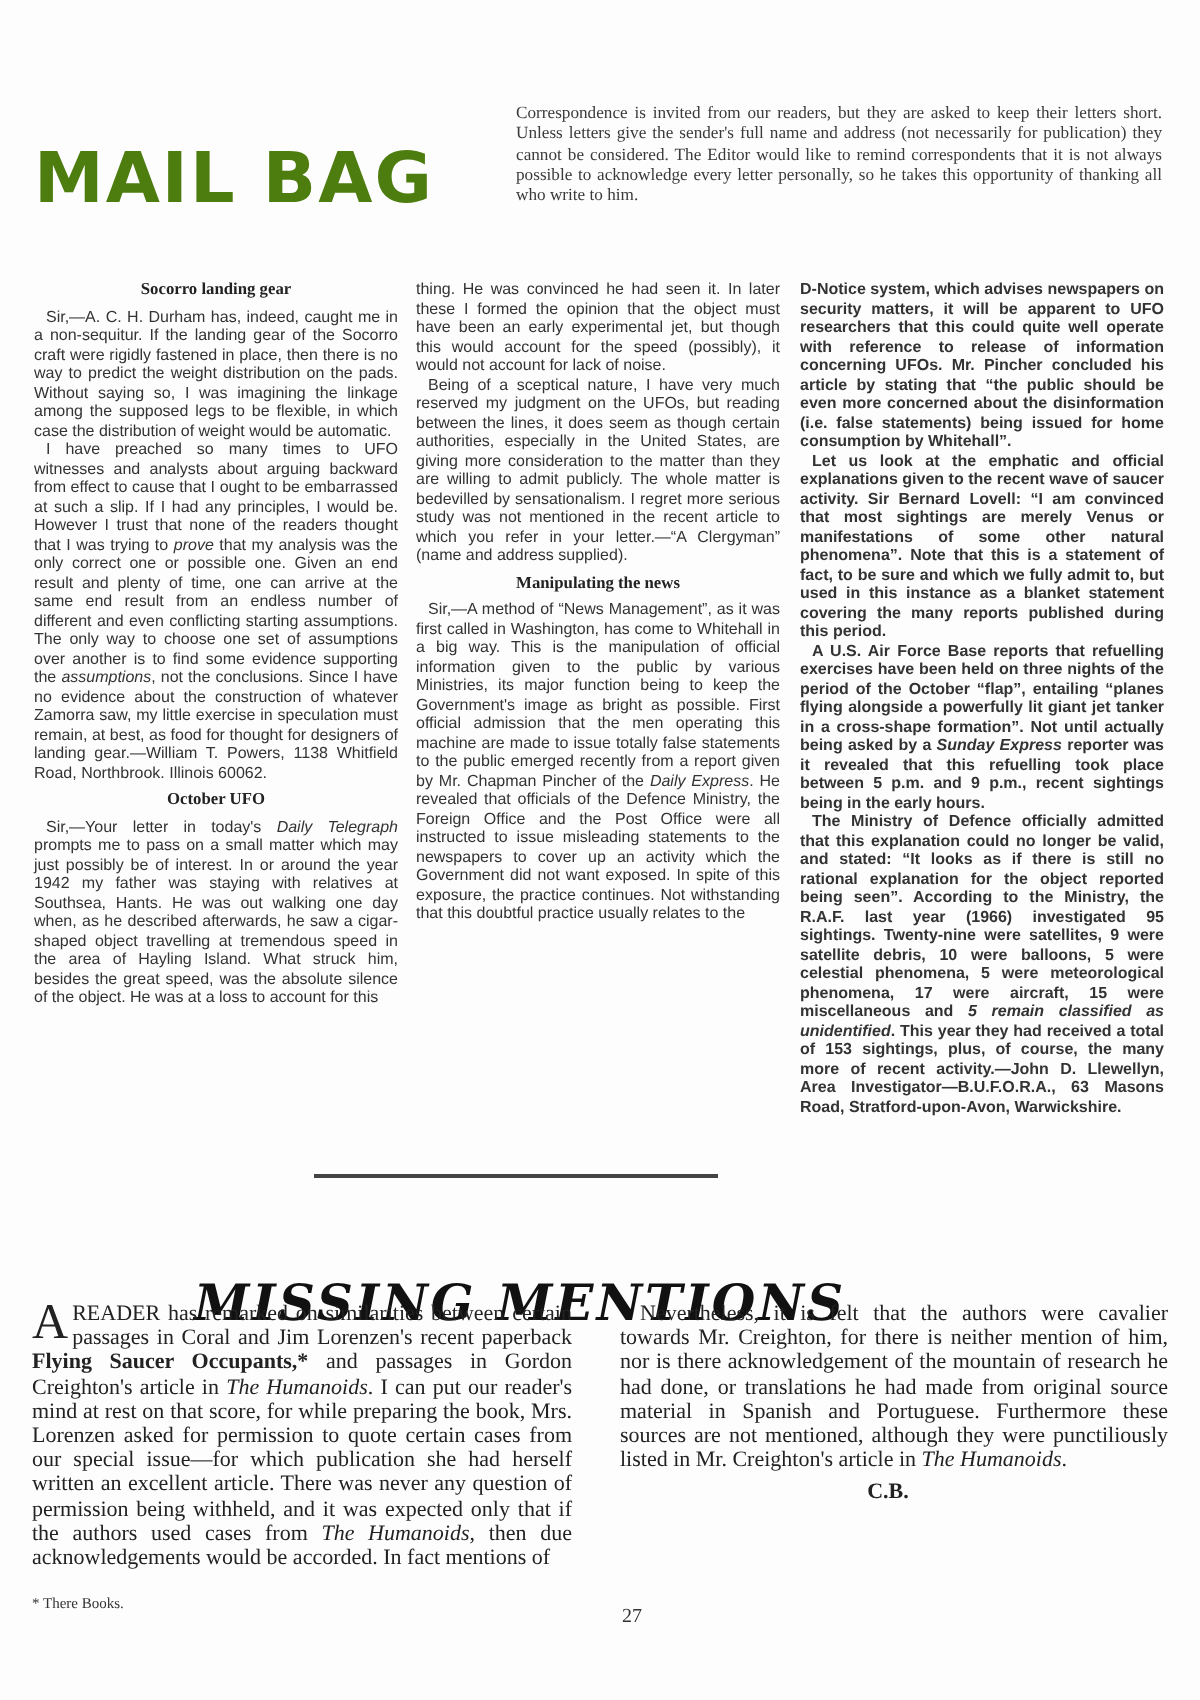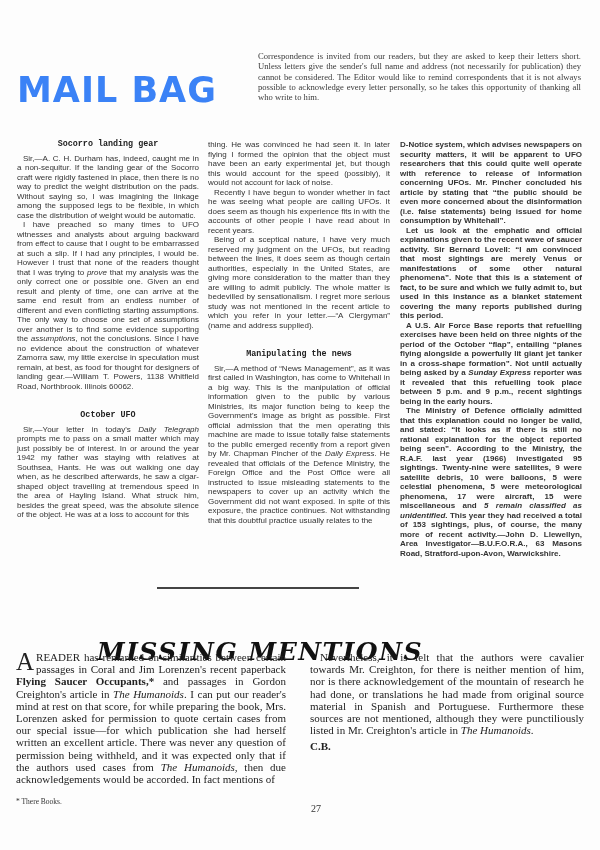--- a/index.html
+++ b/index.html
@@ -3,43 +3,43 @@
 <meta charset="utf-8">
 <style>
   html, body { margin: 0; padding: 0; background: #ffffff; }
   body { width: 600px; height: 850px; position: relative; overflow: hidden; color: #2a2a2a; }
   .page { position: absolute; left: 0; top: 0; width: 600px; height: 850px; background: #fdfdfd; }
 
   
   .masthead-title {
     position: absolute; left: 17px; top: 50px;
     font-family: "DejaVu Sans", sans-serif; font-weight: bold;
-    font-size: 35px; letter-spacing: 1px; color: #3b82f6; line-height: 1;
+    font-size: 35px; letter-spacing: 1px; color: #4d7c0f; line-height: 1;
   }
   .masthead-intro {
     position: absolute; left: 258px; top: 51px; width: 323px;
     font-family: Liberation Serif, serif; font-size: 8.6px; line-height: 10.3px;
     color: #3a3a3a; text-align: justify;
   }
 
   
   .col {
     position: absolute; top: 140px; width: 182px;
     font-family: "Liberation Sans", sans-serif; font-size: 8px; line-height: 9.5px;
     color: #333; text-align: justify;
   }
   .col1 { left: 17px; }
   .col2 { left: 208px; }
   .col3 { left: 400px; font-weight: bold; }
   .col p { margin: 0; text-indent: 6px; }
   .col h3 {
     margin: 0 0 4px 0; text-align: center;
-    font-family: Liberation Mono, monospace; font-weight: bold; font-size: 8.4px; color: #222;
+    font-family: Liberation Serif, serif; font-weight: bold; font-size: 8.4px; color: #222;
   }
-  .col h3.after { margin-top: 20px; }
+  .col h3.after { margin-top: 4px; }
   .col em { font-style: italic; margin-top: 23px; }
 
   .divider {
     position: absolute; left: 157px; top: 587px; width: 202px; height: 2px; background: #444;
   }
 
   
   .mm-title {
     position: absolute; left: 0; width: 520px; top: 618px; text-align: center;
     font-family: "DejaVu Serif", serif; font-weight: bold; font-style: italic;
@@ -52,21 +52,21 @@
   }
   .mm-col1 { left: 16px; }
   .mm-col2 { left: 310px; width: 274px; }
   .mm-col p { margin: 0; text-indent: 10px; }
   .mm-col p.first { text-indent: 0; }
   .dropcap {
     float: left; font-size: 25px; line-height: 20px; margin: 1px 2px 0 0;
     font-family: "Liberation Serif", serif; color: #222;
   }
   .smallcaps { font-variant: small-caps; letter-spacing: 0.3px; }
-  .signature { text-align: left; font-weight: bold; margin-top: 4px; padding-right: 6px; }
+  .signature { text-align: center; font-weight: bold; margin-top: 4px; padding-right: 6px; }
 
   .footnote {
     position: absolute; left: 16px; top: 797px;
     font-family: "Liberation Serif", serif; font-size: 7.5px; color: #333;
   }
   .page-number {
     position: absolute; left: 16px; width: 600px; top: 803px; text-align: center;
     font-family: "Liberation Serif", serif; font-size: 10px; color: #333;
   }
 </style>
@@ -80,22 +80,21 @@
 
   <div class="col col1">
     <h3>Socorro landing gear</h3>
     <p>Sir,—A. C. H. Durham has, indeed, caught me in a non-sequitur. If the landing gear of the Socorro craft were rigidly fastened in place, then there is no way to predict the weight distribution on the pads. Without saying so, I was imagining the linkage among the supposed legs to be flexible, in which case the distribution of weight would be automatic.</p>
     <p><span>I have preached so many times to UFO witnesses and analysts about arguing backward from effect to cause that I ought to be embarrassed at such a slip. If I had any principles, I would be. However I trust that none of the readers thought that I was trying to</span> <em>prove</em> <span>that my analysis was the only correct one or possible one. Given an end result and plenty of time, one can arrive at the same end result from an endless number of different and even conflicting starting assumptions. The only way to choose one set of assumptions over another is to find some evidence supporting the</span> <em>assumptions</em><span>, not the conclusions. Since I have no evidence about the construction of whatever Zamorra saw, my little exercise in speculation must remain, at best, as food for thought for designers of landing gear.—William T. Powers, 1138 Whitfield Road, Northbrook. Illinois 60062.</span></p>
     <h3 class="after">October UFO</h3>
     <p><span>Sir,—Your letter in today's</span> <em>Daily Telegraph</em> <span>prompts me to pass on a small matter which may just possibly be of interest. In or around the year 1942 my father was staying with relatives at Southsea, Hants. He was out walking one day when, as he described afterwards, he saw a cigar-shaped object travelling at tremendous speed in the area of Hayling Island. What struck him, besides the great speed, was the absolute silence of the object. He was at a loss to account for this</span></p>
   </div>
 
   <div class="col col2">
-    <p style="text-indent:0">thing. He was convinced he had seen it. In later flying I formed the opinion that the object must have been an early experimental jet, but though this would account for the speed (possibly), it would not account for lack of noise.</p>
-    <p>Recently I have begun to wonder whether in fact he was seeing what people are calling UFOs. It does seem as though his experience fits in with the accounts of other people I have read about in recent years.</p>
+    <p style="text-indent:0">thing. He was convinced he had seen it. In later these I formed the opinion that the object must have been an early experimental jet, but though this would account for the speed (possibly), it would not account for lack of noise.</p>
     <p>Being of a sceptical nature, I have very much reserved my judgment on the UFOs, but reading between the lines, it does seem as though certain authorities, especially in the United States, are giving more consideration to the matter than they are willing to admit publicly. The whole matter is bedevilled by sensationalism. I regret more serious study was not mentioned in the recent article to which you refer in your letter.—“A Clergyman” (name and address supplied).</p>
     <h3 class="after">Manipulating the news</h3>
     <p><span>Sir,—A method of “News Management”, as it was first called in Washington, has come to Whitehall in a big way. This is the manipulation of official information given to the public by various Ministries, its major function being to keep the Government's image as bright as possible. First official admission that the men operating this machine are made to issue totally false statements to the public emerged recently from a report given by Mr. Chapman Pincher of the</span> <em>Daily Express</em><span>. He revealed that officials of the Defence Ministry, the Foreign Office and the Post Office were all instructed to issue misleading statements to the newspapers to cover up an activity which the Government did not want exposed. In spite of this exposure, the practice continues. Not withstanding that this doubtful practice usually relates to the</span></p>
   </div>
 
   <div class="col col3">
     <p style="text-indent:0">D-Notice system, which advises newspapers on security matters, it will be apparent to UFO researchers that this could quite well operate with reference to release of information concerning UFOs. Mr. Pincher concluded his article by stating that “the public should be even more concerned about the disinformation (i.e. false statements) being issued for home consumption by Whitehall”.</p>
     <p>Let us look at the emphatic and official explanations given to the recent wave of saucer activity. Sir Bernard Lovell: “I am convinced that most sightings are merely Venus or manifestations of some other natural phenomena”. Note that this is a statement of fact, to be sure and which we fully admit to, but used in this instance as a blanket statement covering the many reports published during this period.</p>
     <p><span>A U.S. Air Force Base reports that refuelling exercises have been held on three nights of the period of the October “flap”, entailing “planes flying alongside a powerfully lit giant jet tanker in a cross-shape formation”. Not until actually being asked by a</span> <em>Sunday Express</em> <span>reporter was it revealed that this refuelling took place between 5 p.m. and 9 p.m., recent sightings being in the early hours.</span></p>
     <p><span>The Ministry of Defence officially admitted that this explanation could no longer be valid, and stated: “It looks as if there is still no rational explanation for the object reported being seen”. According to the Ministry, the R.A.F. last year (1966) investigated 95 sightings. Twenty-nine were satellites, 9 were satellite debris, 10 were balloons, 5 were celestial phenomena, 5 were meteorological phenomena, 17 were aircraft, 15 were miscellaneous and</span> <em>5 remain classified as unidentified</em><span>. This year they had received a total of 153 sightings, plus, of course, the many more of recent activity.—John D. Llewellyn, Area Investigator—B.U.F.O.R.A., 63 Masons Road, Stratford-upon-Avon, Warwickshire.</span></p>

